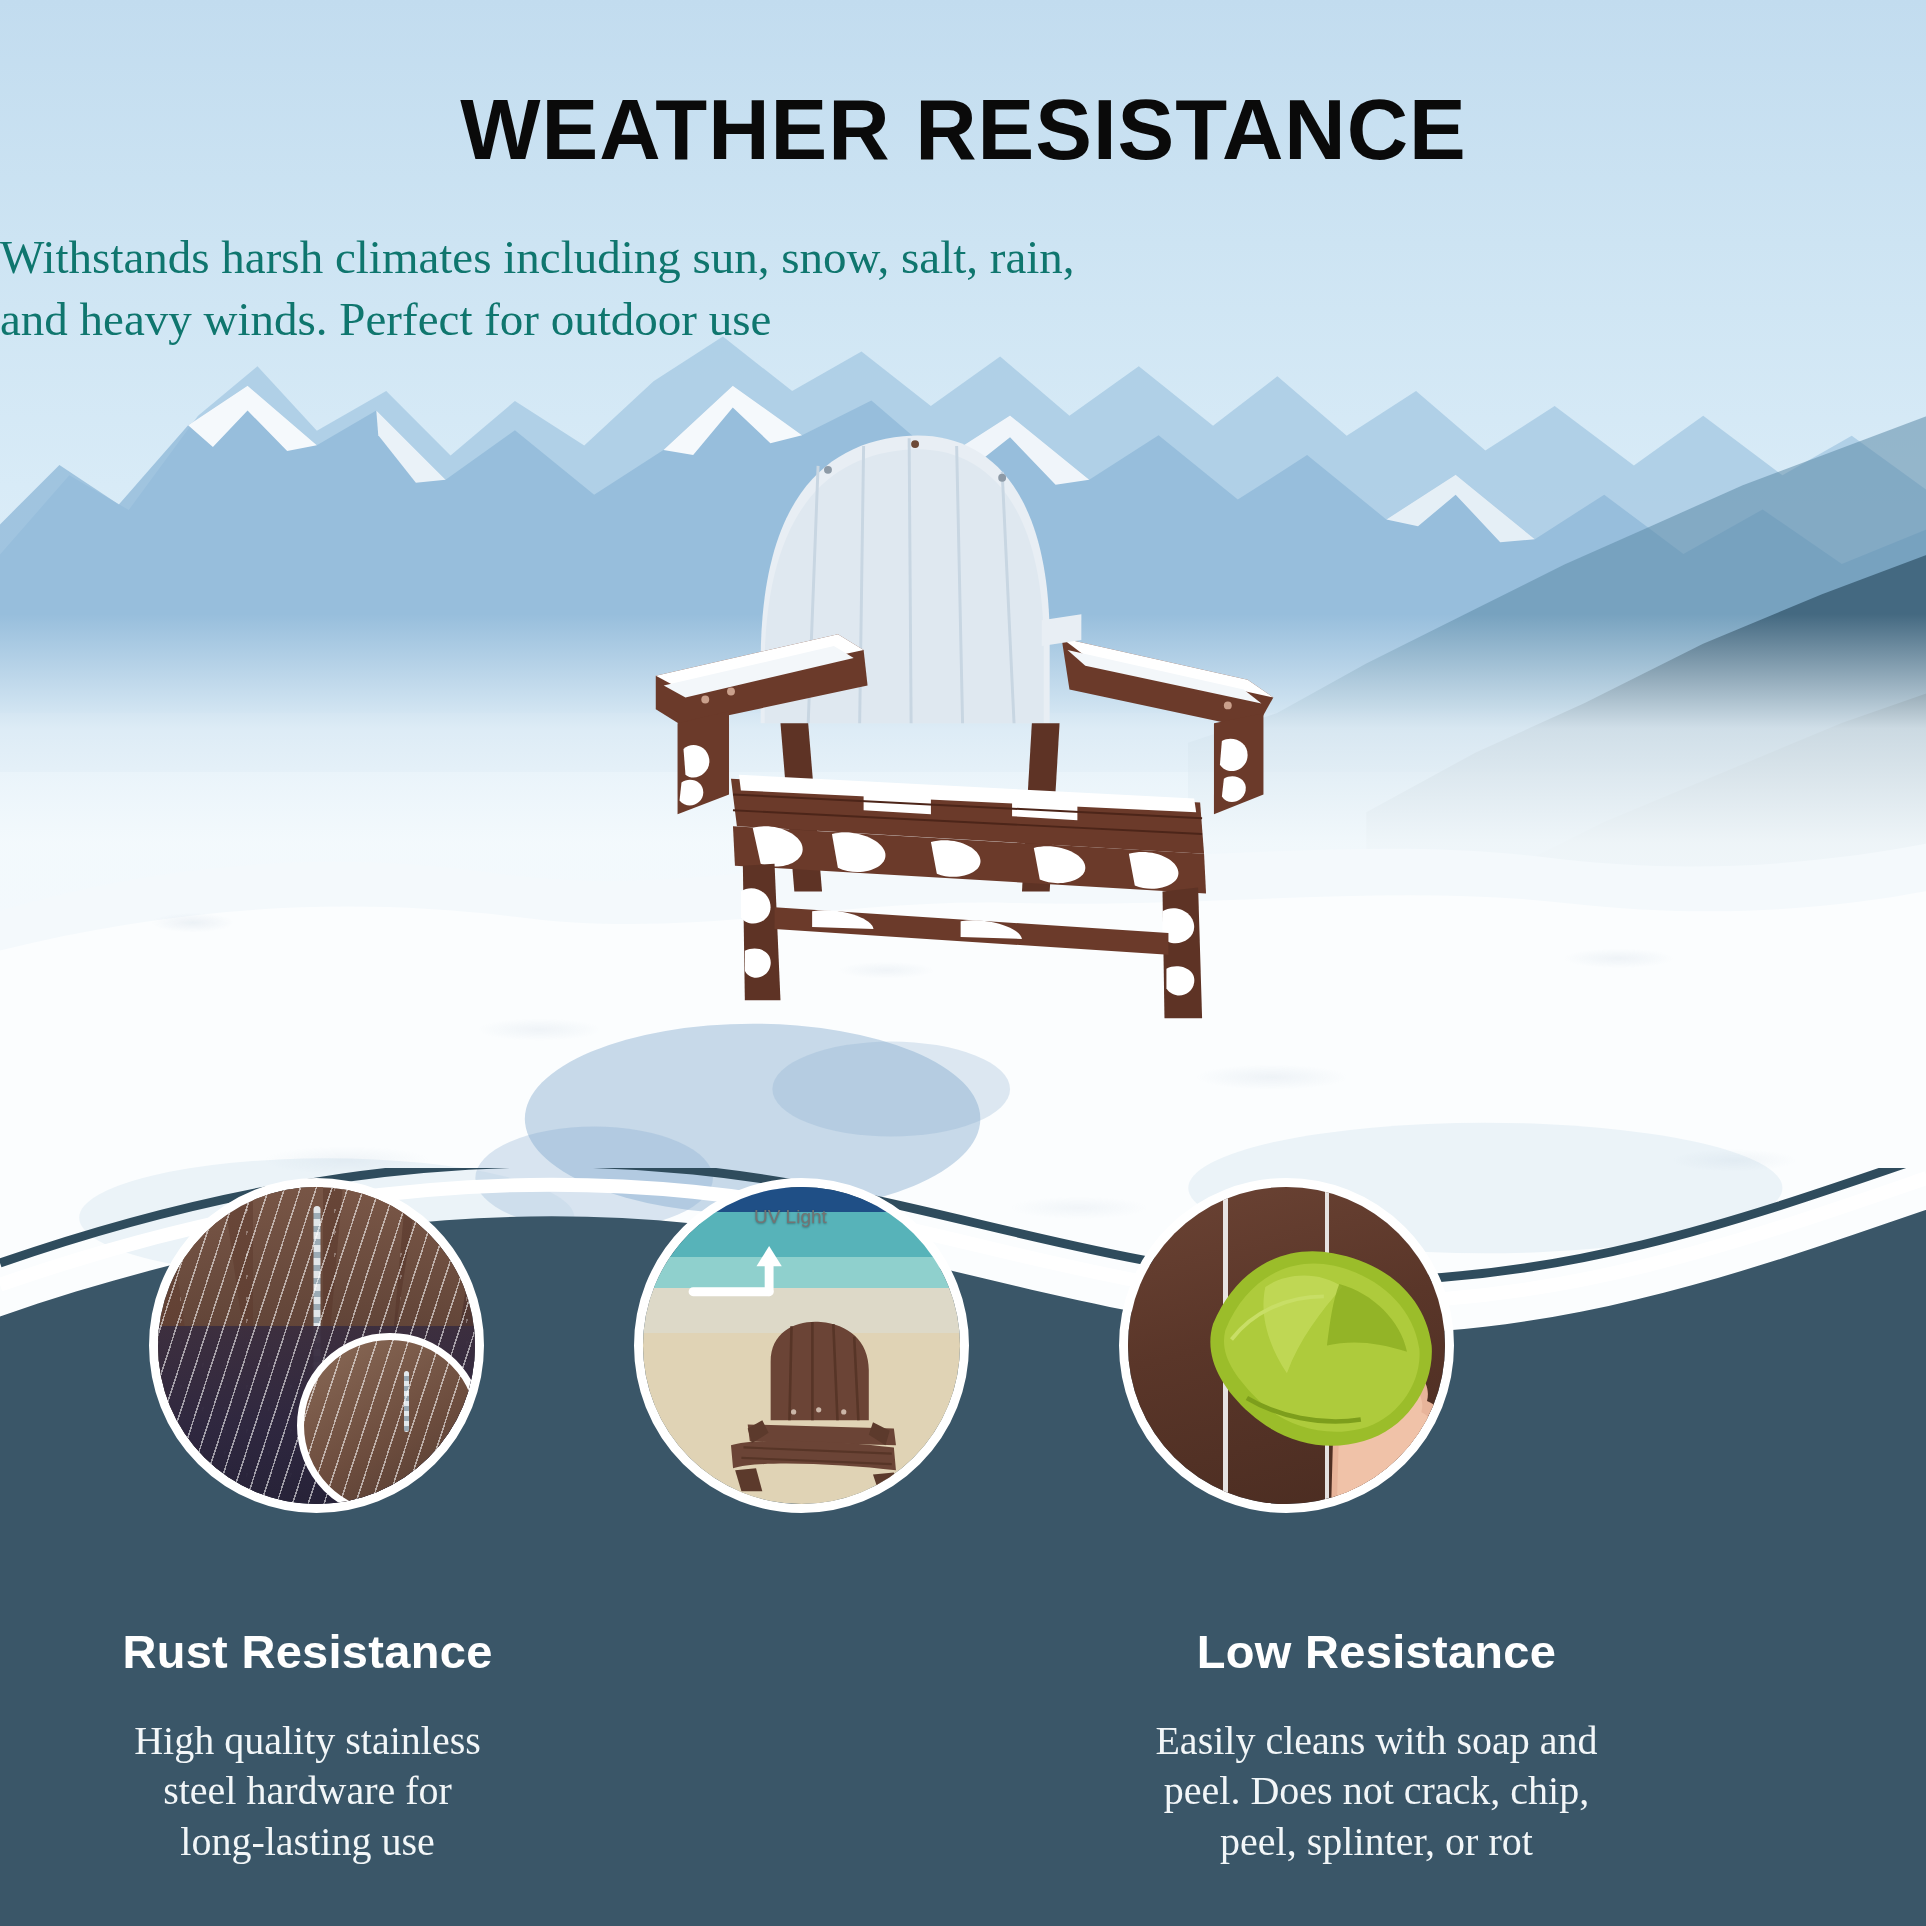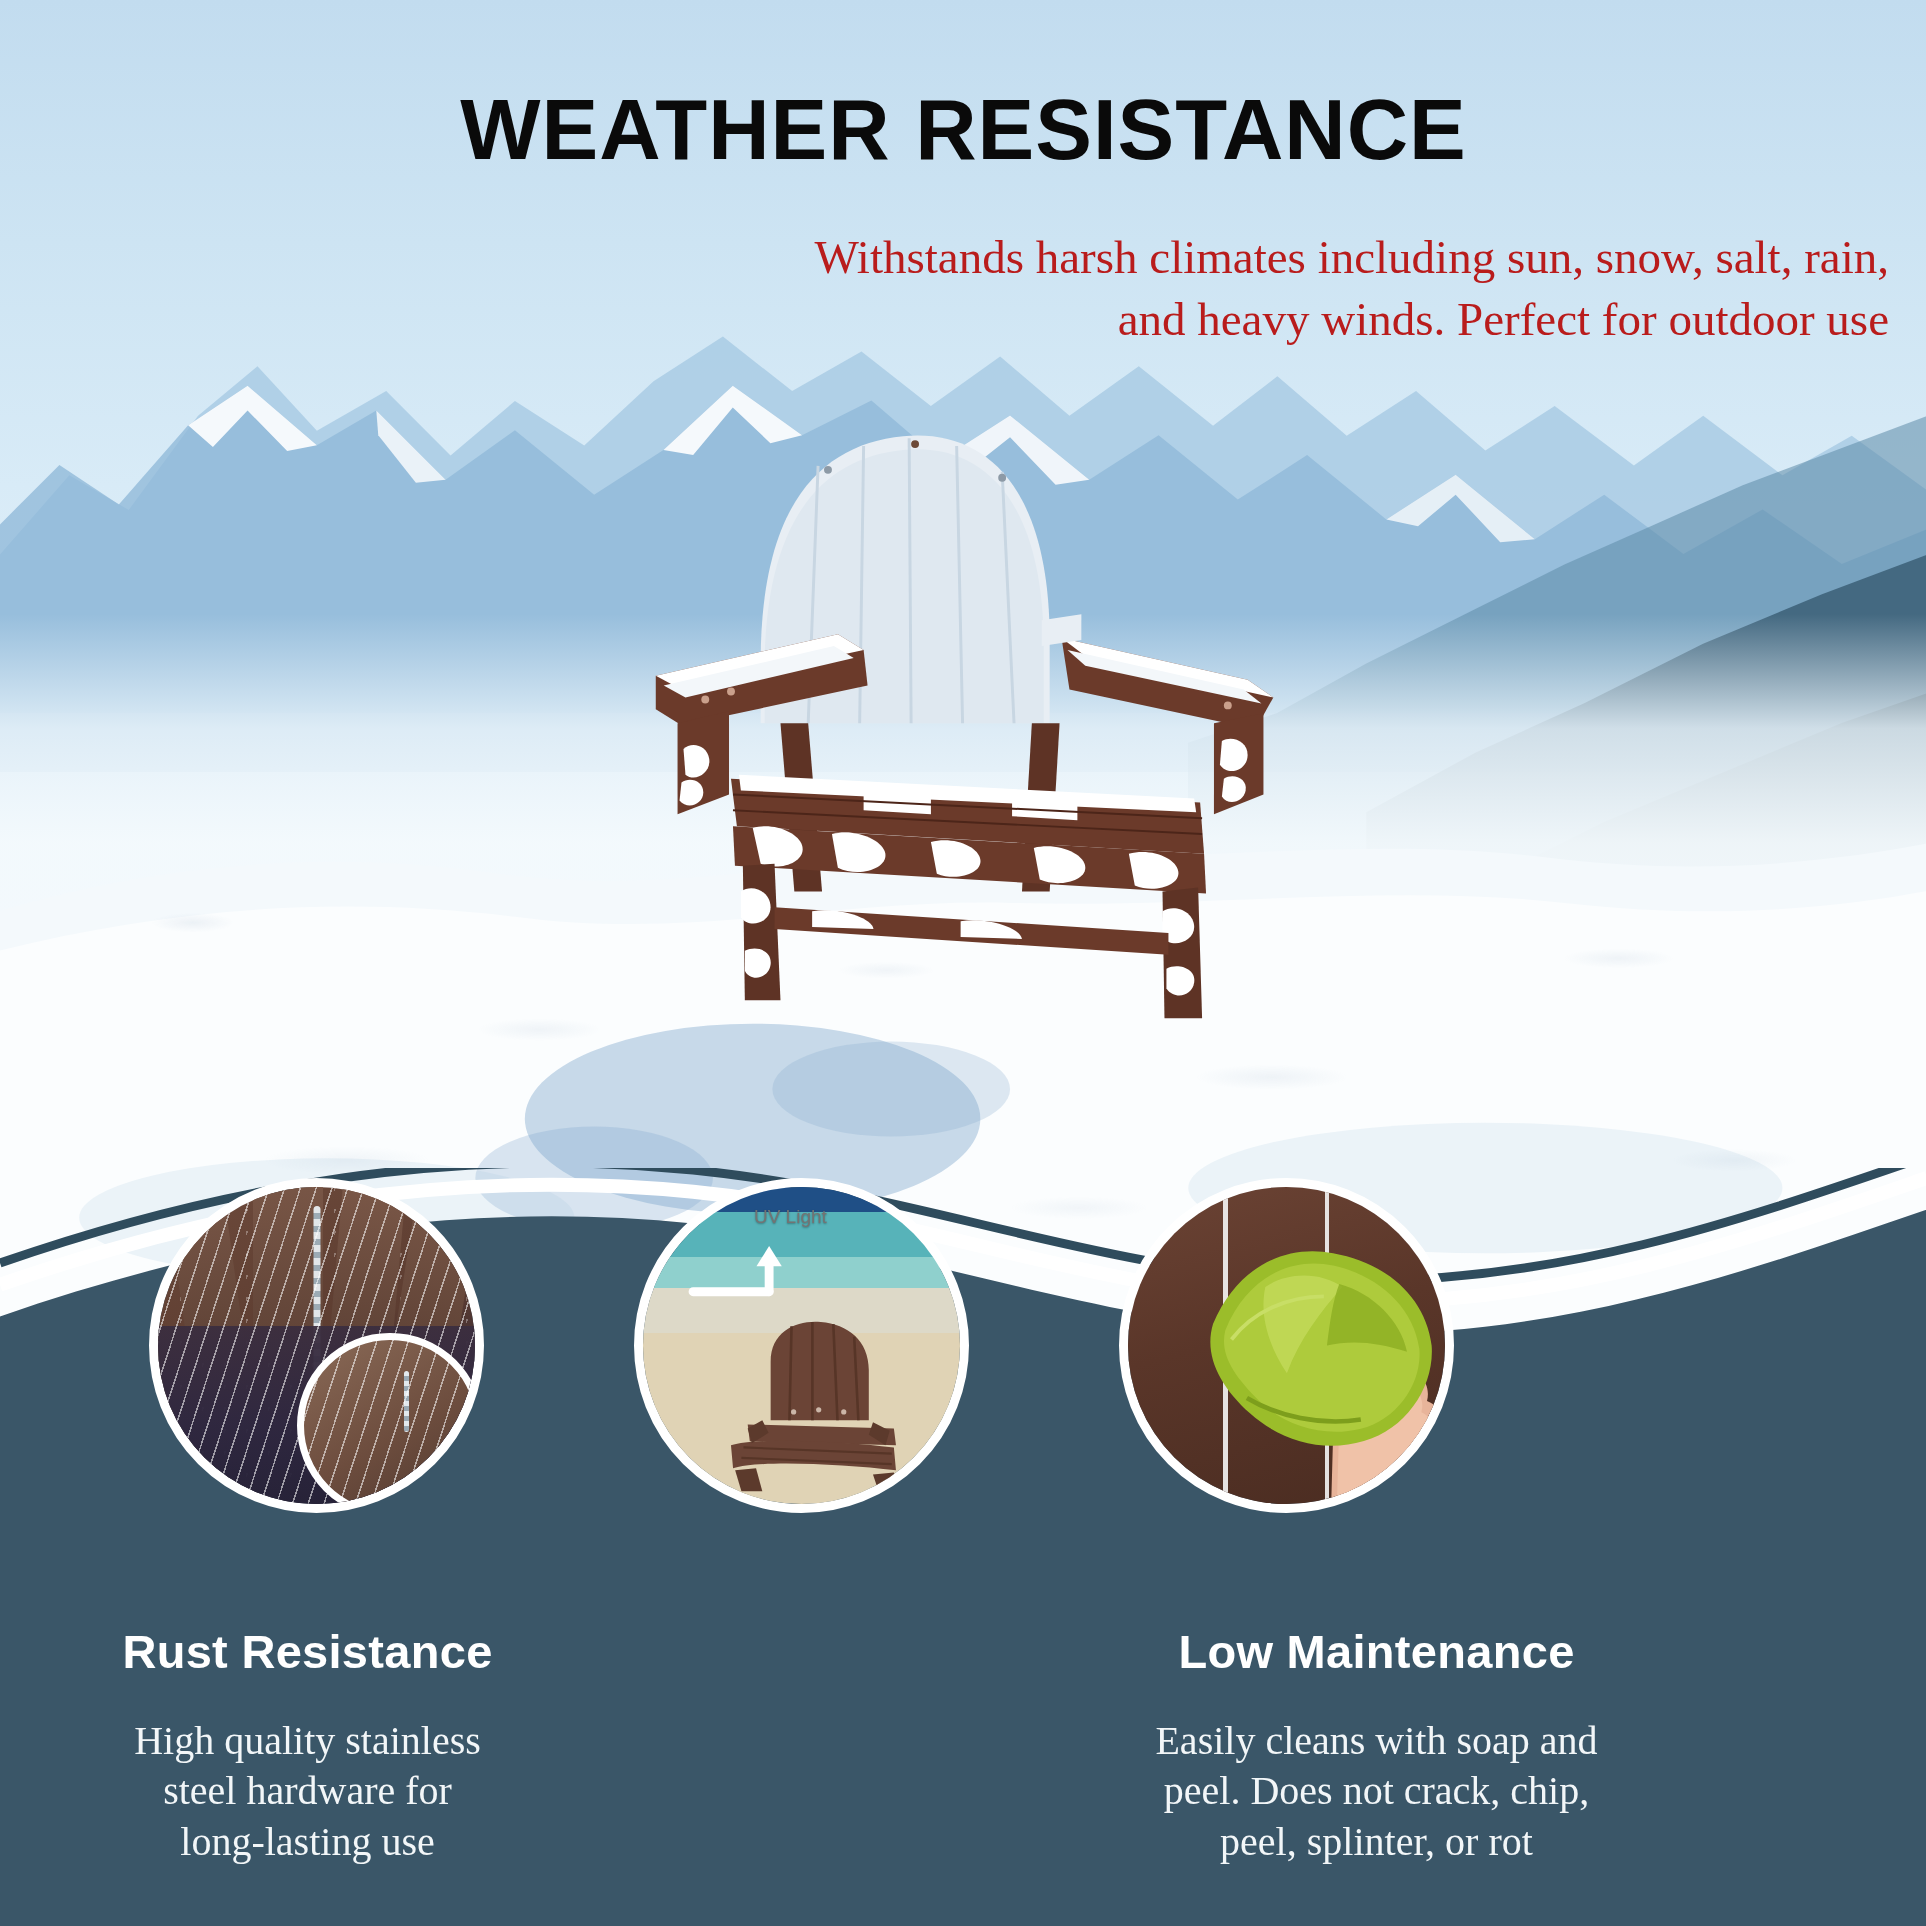--- a/index.html
+++ b/index.html
@@ -52,23 +52,23 @@
   .teal-panel{position:absolute;left:0;top:1168px;width:1927px;height:758px;}
 
   
   .headline{
     position:absolute;left:0;top:87px;width:1927px;text-align:center;
     font-family:"Liberation Sans",sans-serif;
     font-weight:700;font-size:85px;letter-spacing:1px;
     color:#0a0a0a;line-height:1;
   }
   .subhead{
-    position:absolute;left:0;top:226px;width:1889px;text-align:right;
+    position:absolute;left:0;top:226px;width:1889px;text-align:left;
     font-family:"Liberation Serif",serif;
-    font-size:47px;line-height:1.32;color:#b91c1c;
+    font-size:47px;line-height:1.32;color:#0f766e;
   }
 
   
   .circ{
     position:absolute;width:317px;height:317px;border-radius:50%;
     border:9px solid #ffffff;overflow:hidden;box-sizing:content-box;
   }
   .c1{left:149px;top:1178px;}
   .c2{left:634px;top:1178px;}
   .c3{left:1119px;top:1178px;}
@@ -358,21 +358,21 @@
     <h3>Rust Resistance</h3>
     <p>
       <span>High quality stainless</span><br>
       <span>steel hardware for</span><br>
       <span>long-lasting use</span>
     </p>
   </div>
 
 
   <div class="feat f3">
-    <h3>Low Maintenance</h3>
+    <h3>Low Resistance</h3>
     <p>
       <span>Easily cleans with soap and</span><br>
       <span>peel. Does not crack, chip,</span><br>
       <span>peel, splinter, or rot</span>
     </p>
   </div>
 
 </div>
 
 

